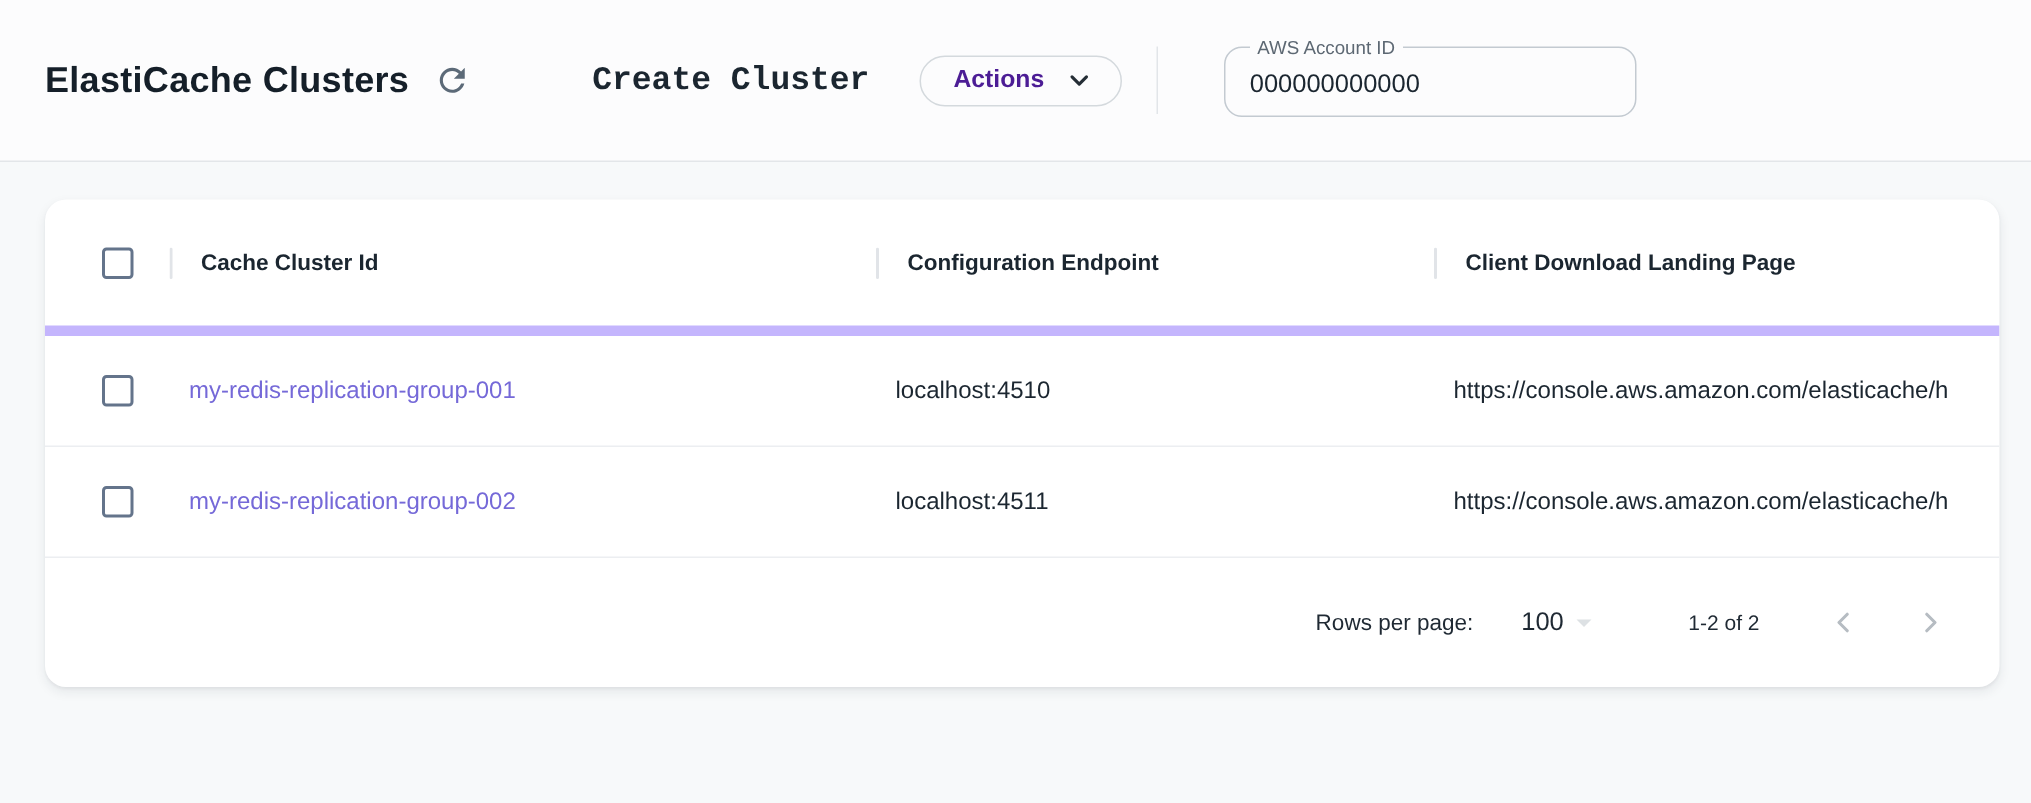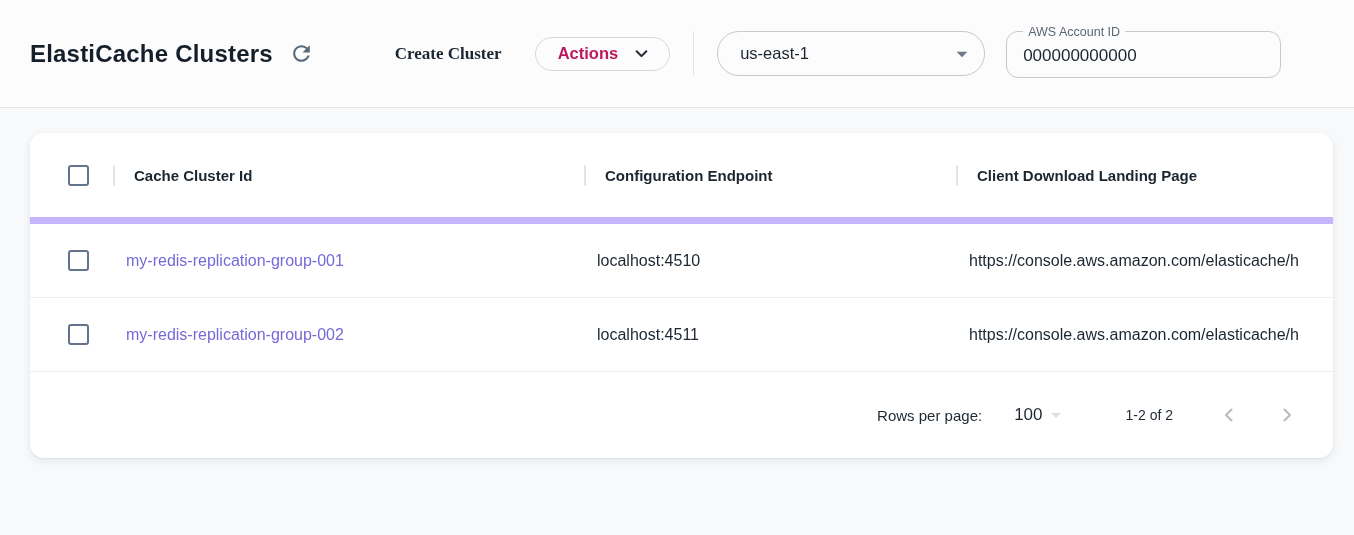--- a/index.html
+++ b/index.html
@@ -17,27 +17,27 @@
     display: flex; align-items: center; padding: 0 20px 0 30px;
   }
   .page-title { font-size: 24px; font-weight: 700; color: #151f29; margin: 0; letter-spacing: .2px; }
   .icon-btn {
     border: none; background: transparent; cursor: pointer; padding: 0;
     width: 34px; height: 34px; margin-left: 12px;
     display: flex; align-items: center; justify-content: center;
   }
   .text-btn {
     margin-left: 76px; border: none; background: transparent; cursor: pointer;
-    font-family: Liberation Serif, serif; font-size: 17px; font-weight: 700; color: #1b2630; padding: 0;
+    font-family: Liberation Mono, monospace; font-size: 22px; font-weight: 700; color: #1b2630; padding: 0;
   }
   .outlined-btn {
     margin-left: 33px; height: 34px; padding: 0 17px 0 22px;
     border: 1px solid #d4d9dd; border-radius: 22px; background: #fcfcfd; cursor: pointer;
     display: flex; align-items: center; gap: 13px;
-    font-family: inherit; font-size: 16.5px; font-weight: 700; color: #be185d;
+    font-family: inherit; font-size: 16.5px; font-weight: 700; color: #4c1d95;
   }
   .vdiv { width: 1px; height: 45px; background: #e2e5e9; margin: 0 23px; }
   .region-select {
     width: 268px; height: 45px; border: 1px solid #c3cad1; border-radius: 22px;
     background: #fcfcfd; cursor: pointer;
     display: flex; align-items: center; justify-content: space-between;
     padding: 0 9px 0 22px; font-size: 16.5px; color: #1b2630;
   }
   .account-field { position: relative; margin-left: 21px; width: 275px; height: 48px; }
   .notch {
@@ -105,26 +105,20 @@
 
     <button class="outlined-btn">
       <span>Actions</span>
       <svg width="21" height="21" viewBox="0 0 24 24">
         <path d="M6.5 9.5 12 15l5.5-5.5" fill="none" stroke="#252e36" stroke-width="2.4" stroke-linecap="round" stroke-linejoin="round"></path>
       </svg>
     </button>
 
     <div class="vdiv"></div>
 
-    <div class="region-select">
-      <span>us-east-1</span>
-      <svg width="26" height="26" viewBox="0 0 24 24">
-        <path fill="#6e7984" d="M7 10l5 5 5-5z"></path>
-      </svg>
-    </div>
 
     <div class="account-field">
       <fieldset class="notch">
         <legend>AWS Account ID</legend>
       </fieldset>
       <input class="account-input" value="000000000000" style="">
     </div>
   </header>
 
   <main class="main">

